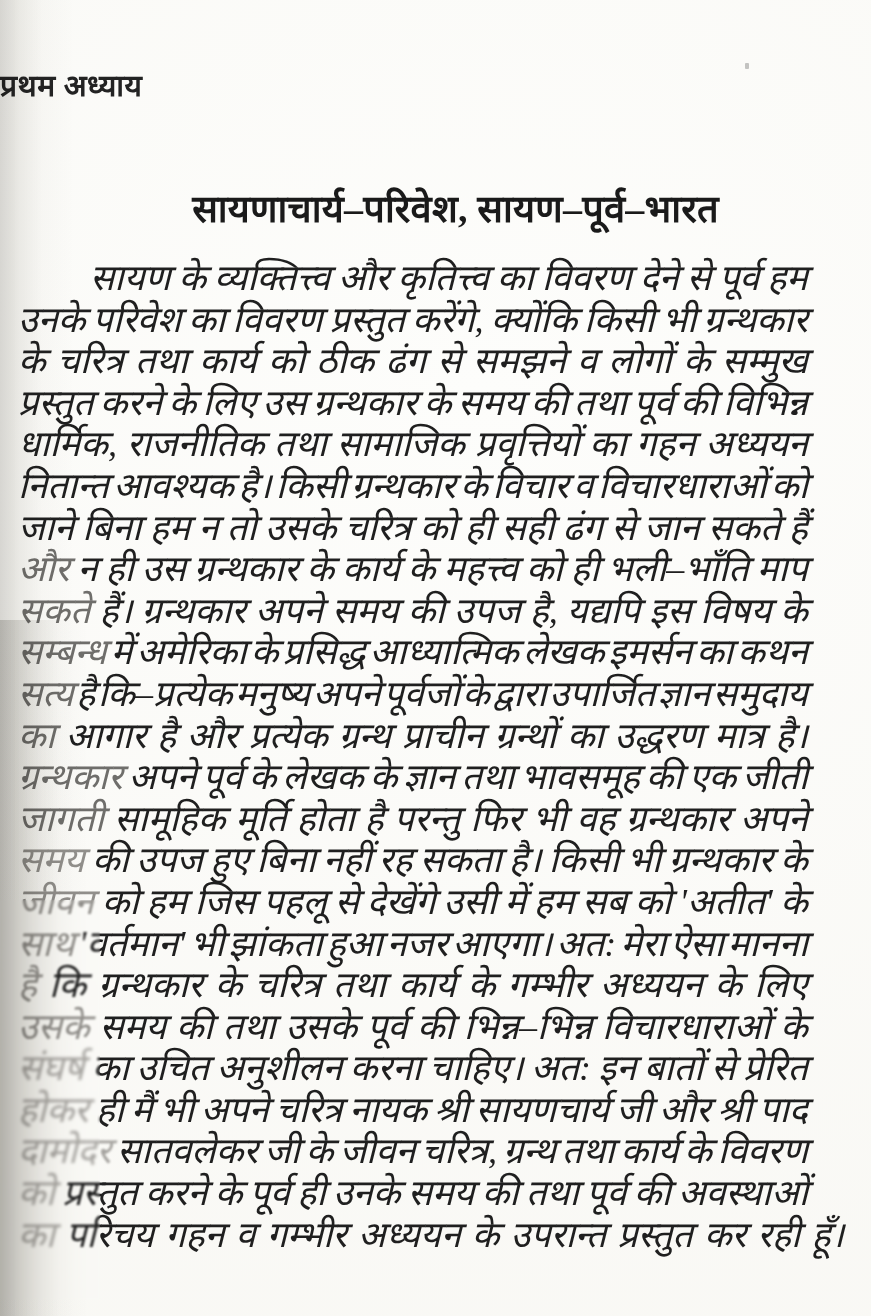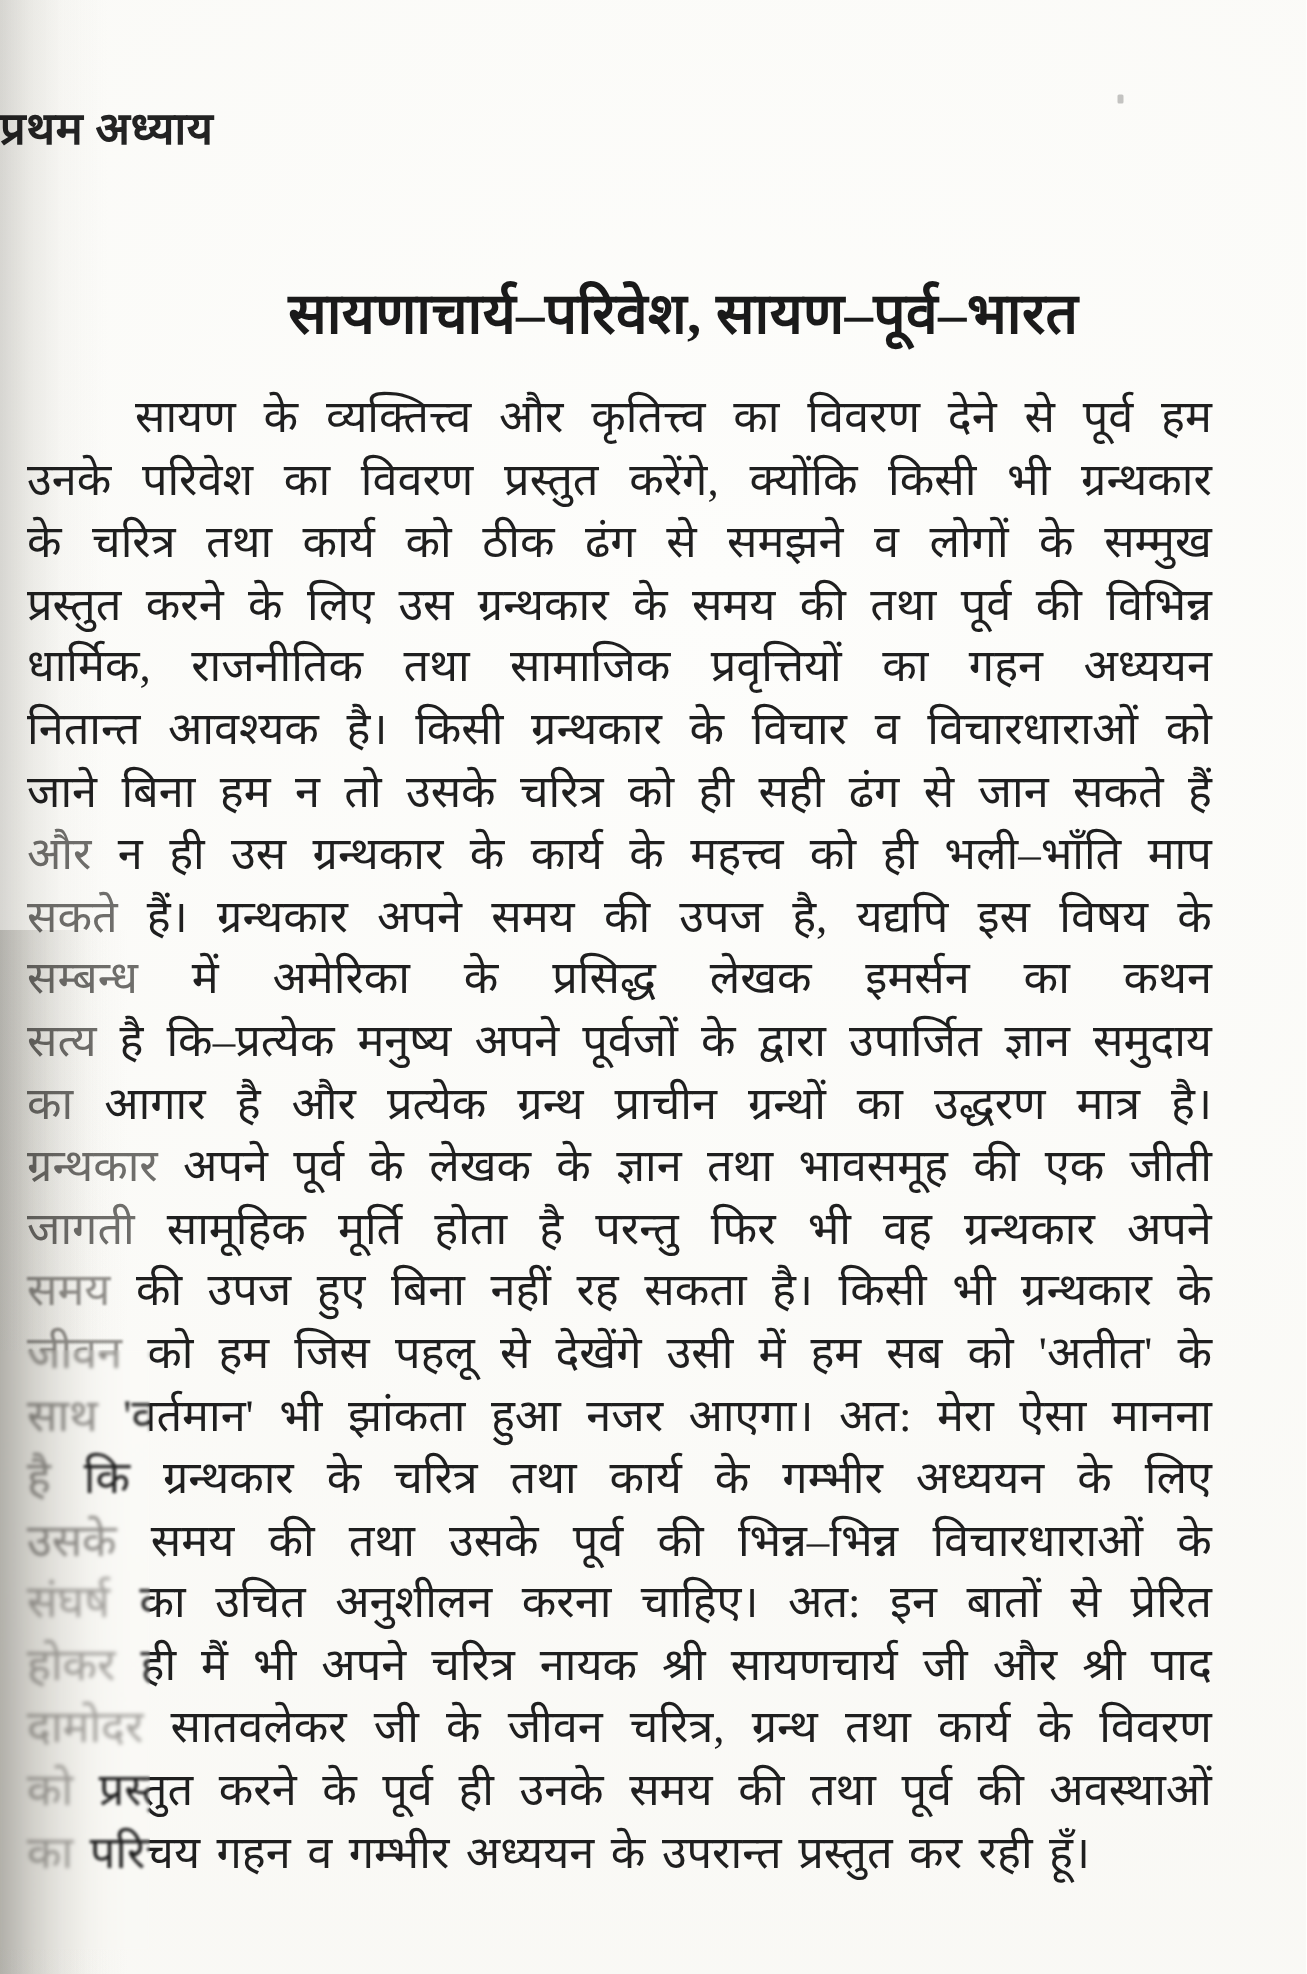--- a/index.html
+++ b/index.html
@@ -121,26 +121,27 @@
   .body-block {
     position: absolute;
     top: 258px;
     left: 18px;
     width: 790px;
   }
 
   .body-line {
     height: 41.6px;
     line-height: 41.6px;
-    font-size: 30px;
+    font-size: 36px;
     color: #1f1f1f;
     white-space: nowrap;
     display: flex;
     justify-content: space-between;
     overflow: visible;
+    font-style: italic;
   }
   
   .body-line > span {
     display: inline-block;
   }
   .body-line.indent {
     padding-left: 72px;
   }
   
   .body-line.ragged {
@@ -300,20 +301,21 @@
           <span>इस</span>
           <span>विषय</span>
           <span>के</span>
         </div>
         <div class="body-line faded-left">
           <span>सम्बन्ध</span>
           <span>में</span>
           <span>अमेरिका</span>
           <span>के</span>
           <span>प्रसिद्ध</span>
+          <span>आध्यात्मिक</span>
           <span>लेखक</span>
           <span>इमर्सन</span>
           <span>का</span>
           <span>कथन</span>
         </div>
         <div class="body-line faded-left">
           <span>सत्य</span>
           <span>है</span>
           <span>कि–प्रत्येक</span>
           <span>मनुष्य</span>

